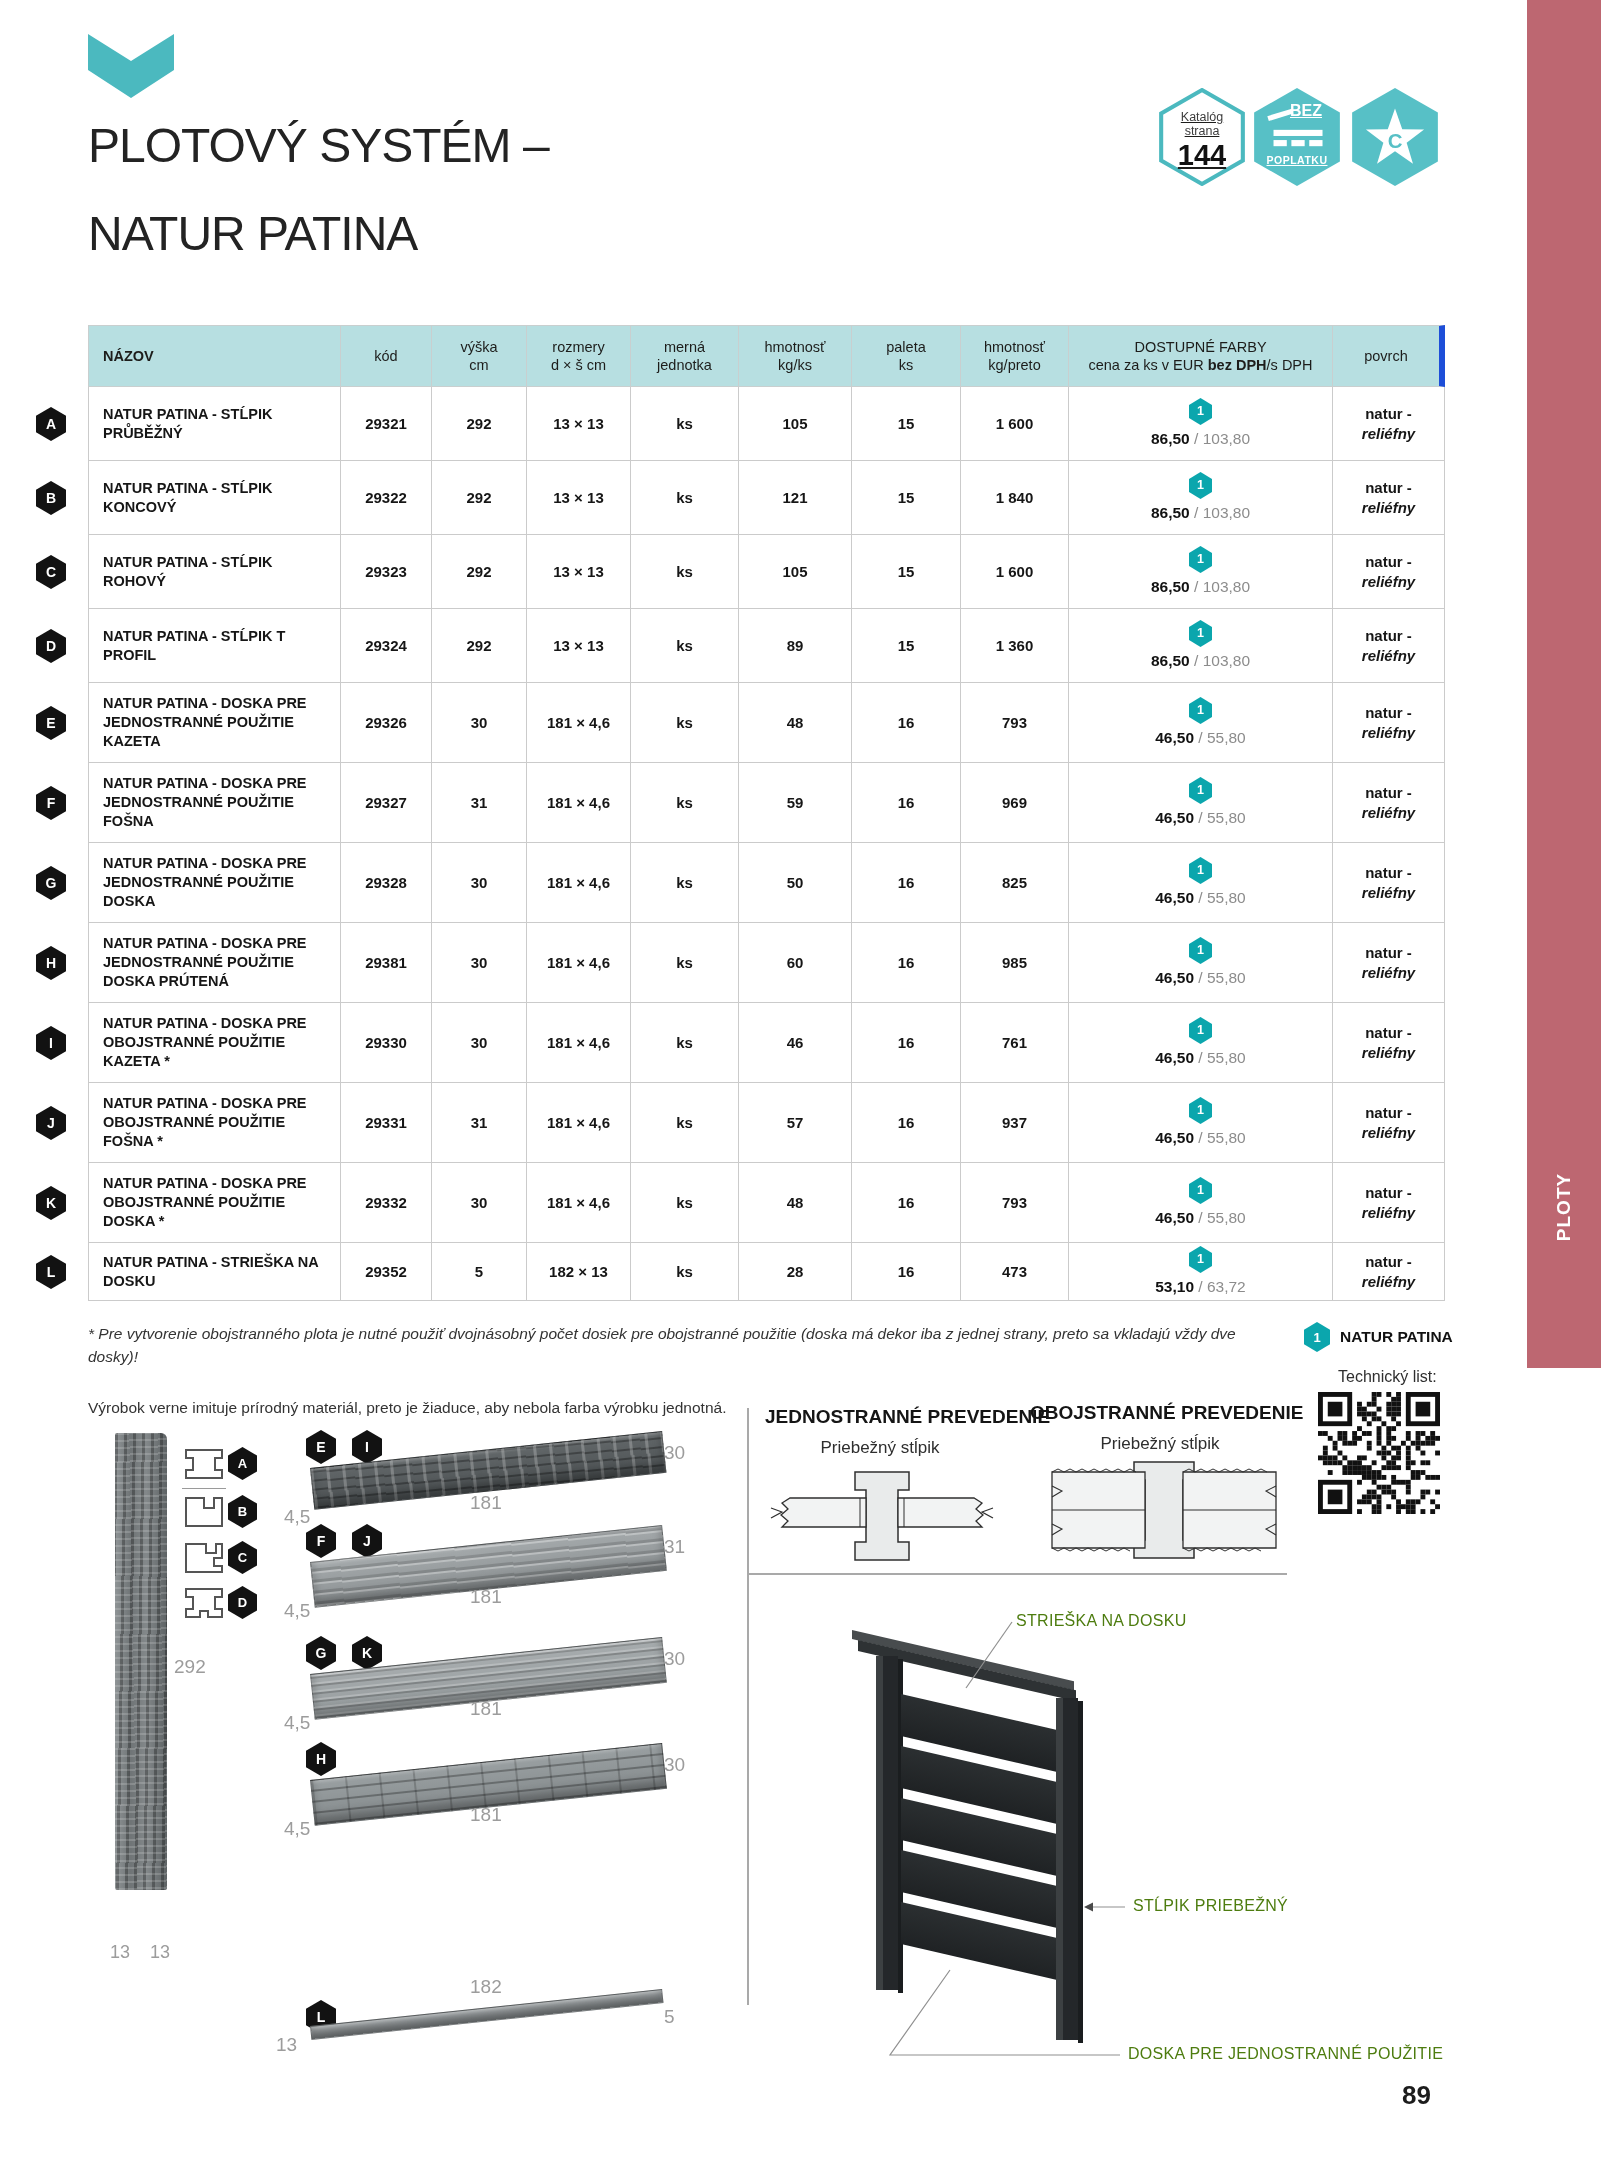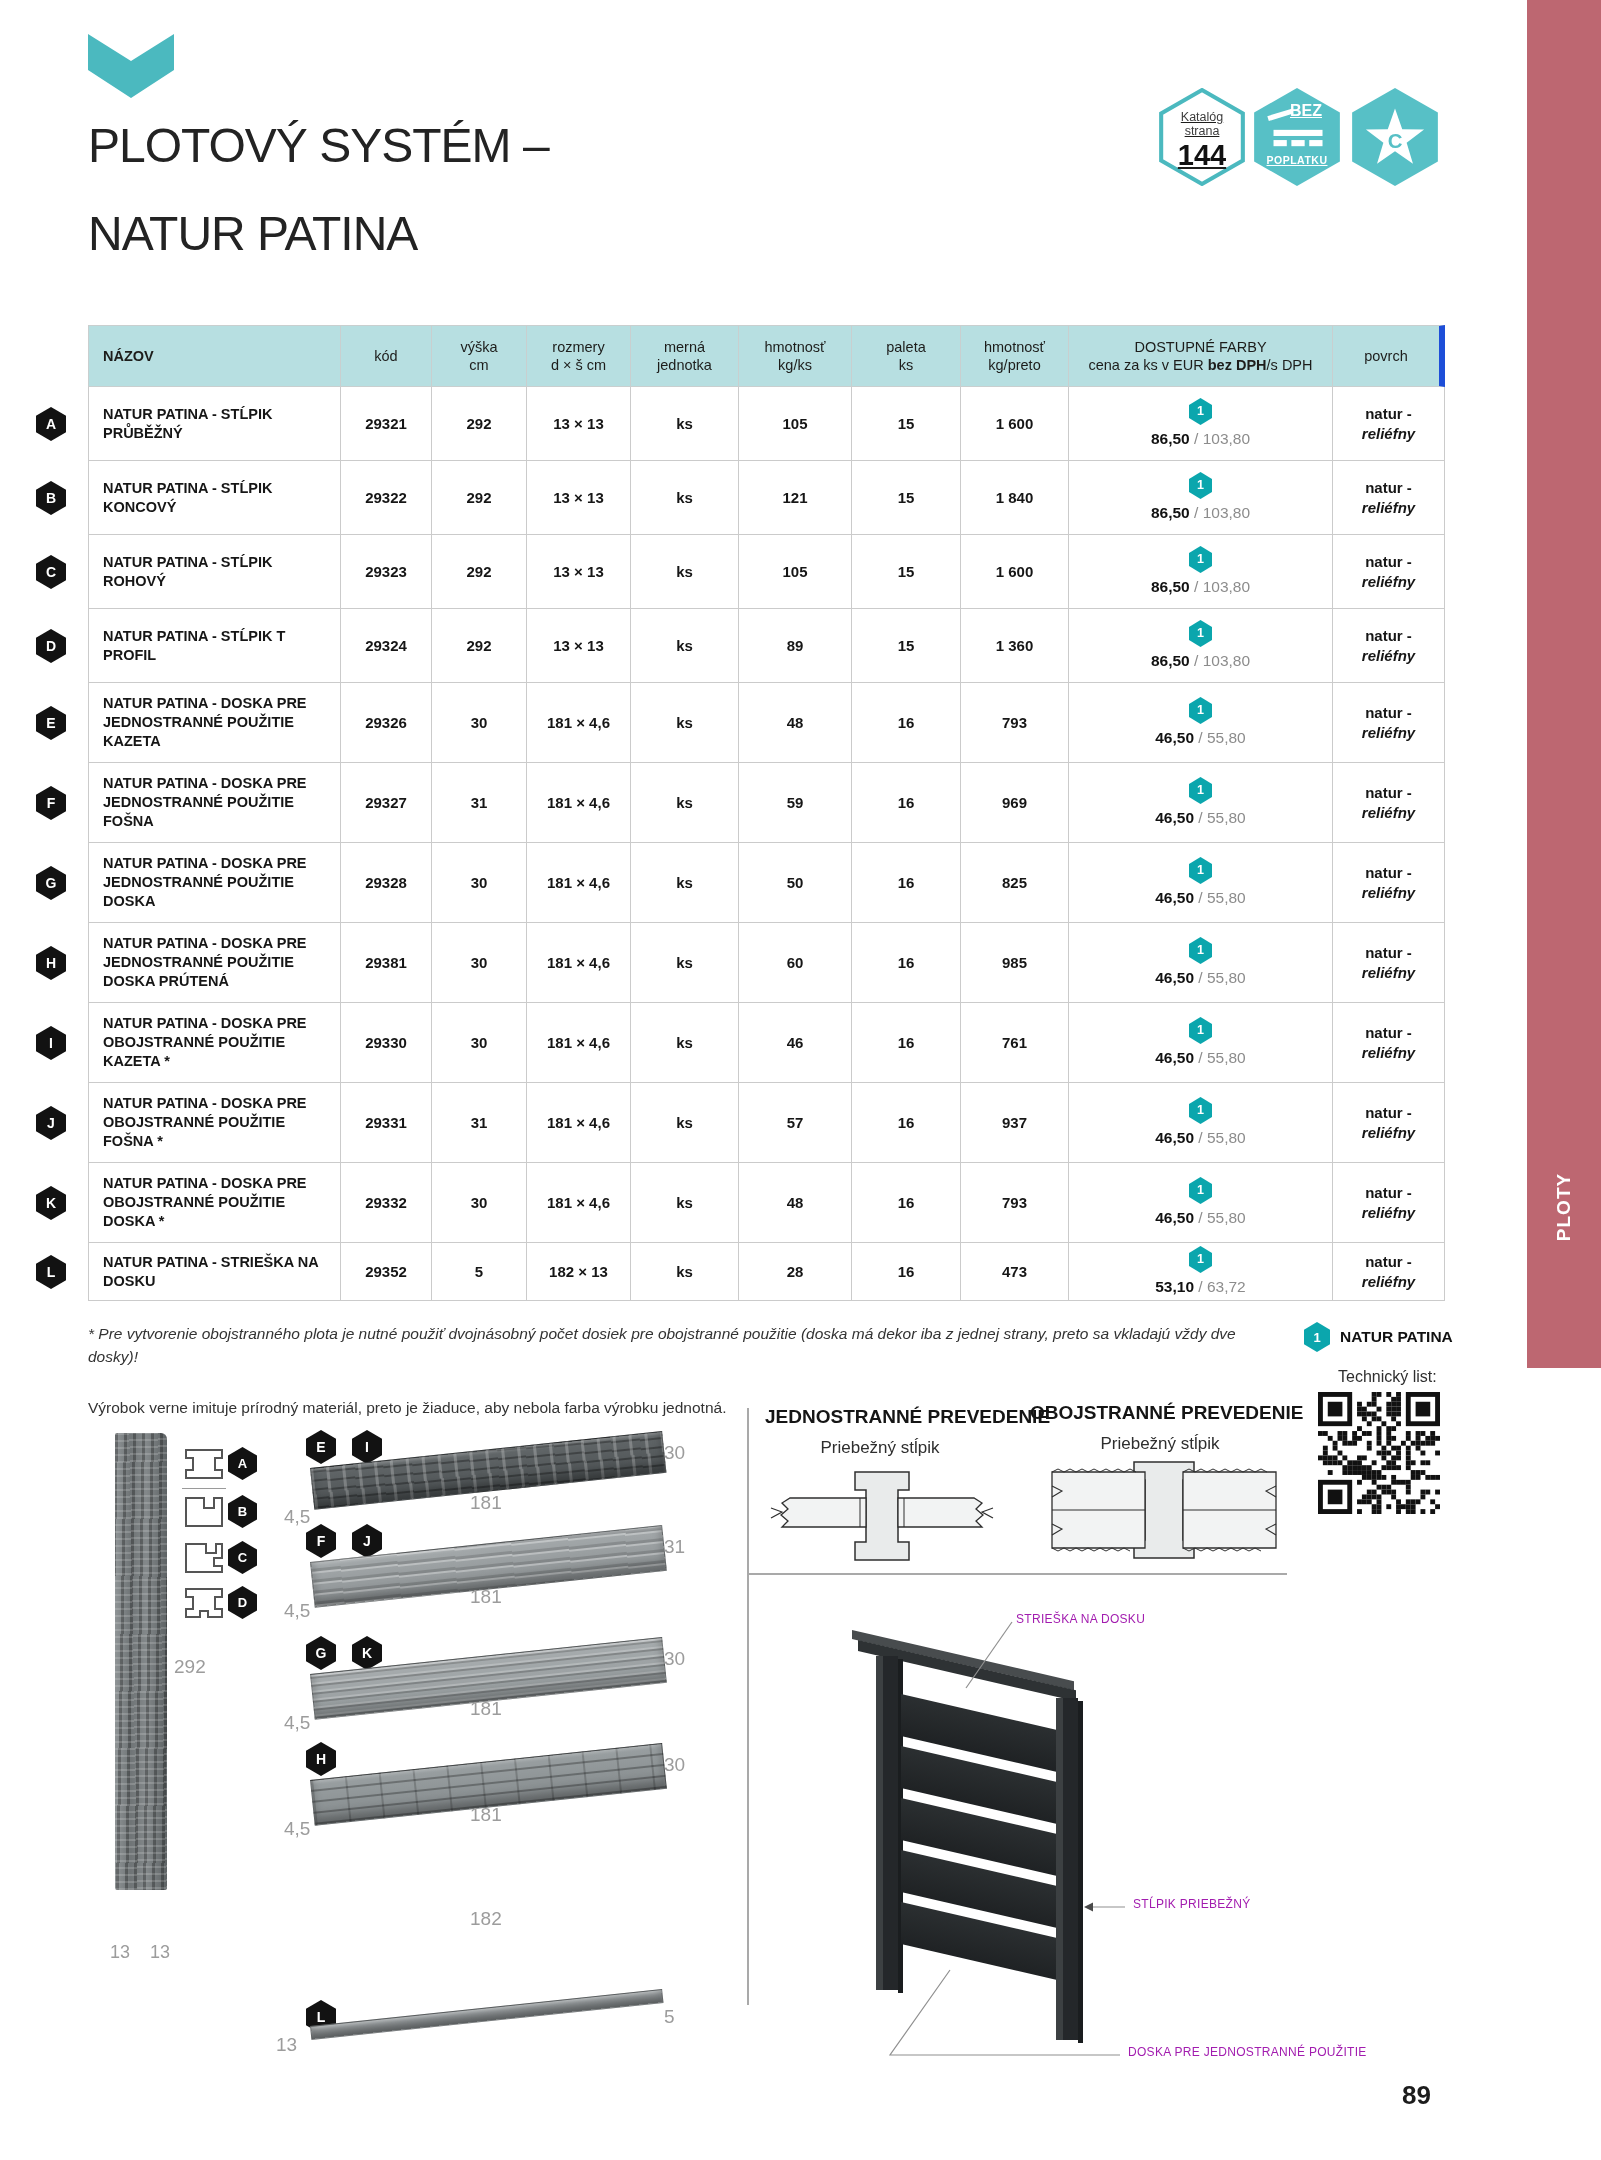--- a/index.html
+++ b/index.html
@@ -125,21 +125,21 @@
   .hdivider{left:747px;top:1573px;width:540px;height:1.5px;background:#a9a9a9;}
   .sec-title{font-size:19px;font-weight:800;color:#151515;text-align:center;white-space:nowrap;}
   .sec-sub{font-size:17px;color:#2e2e2e;text-align:center;white-space:nowrap;}
 
   .fence-post{background:linear-gradient(90deg,#3c4042 0 30%,#24272a 30%);}
   .fence-face{background:#1a1d1f;}
   .fence-board{left:901px;width:155px;height:42px;transform:skewY(13deg);transform-origin:0 0;
     background:linear-gradient(#2b2f31,#1f2224);}
   .fence-cap1{left:858px;top:1640px;width:218px;height:11px;transform:skewY(13deg);transform-origin:0 0;background:#2e3234;}
   .fence-cap2{left:852px;top:1630px;width:222px;height:9px;transform:skewY(13deg);transform-origin:0 0;background:#484c4e;}
-  .asm-label{font-size:12px;color:#a21caf;letter-spacing:.3px;white-space:nowrap;text-align:center;}
+  .asm-label{font-size:16px;color:#4d7c0f;letter-spacing:.3px;white-space:nowrap;text-align:center;}
 
   .page-number{left:1402px;top:2080px;font-size:26px;font-weight:bold;color:#1c1c1c;}
 </style>
 </head>
 <body>
 
 <div class="abs sidebar">
   <span class="sidebar-label">PLOTY</span>
 </div>
 
@@ -723,21 +723,21 @@
     <div class="abs dim" style="left: 470px; top: 1698px;">181</div>
     <div class="abs dim" style="left: 284px; top: 1712px;">4,5</div>
     <div class="board-hex hex" style="left: 306px; top: 1742px;">H</div>
     <div class="board tex-brick" style="top: 1780px; height: 44px;"></div>
     <div class="abs dim" style="left: 664px; top: 1754px;">30</div>
     <div class="abs dim" style="left: 470px; top: 1804px;">181</div>
     <div class="abs dim" style="left: 284px; top: 1818px;">4,5</div>
     <div class="board-hex hex" style="left: 306px; top: 2000px;">L</div>
     <div class="board tex-cap" style="top: 2026px; height: 12px;"></div>
     <div class="abs dim" style="left: 664px; top: 2006px;">5</div>
-    <div class="abs dim" style="left: 470px; top: 1908px;">182</div>
+    <div class="abs dim" style="left: 470px; top: 1976px;">182</div>
     <div class="abs dim" style="left: 276px; top: 2034px;">13</div>
   </div>
 
 <div class="abs vdivider"></div>
 <div class="abs hdivider"></div>
 
 <div class="abs sec-title" style="left:765px;top:1406px;width:230px;">JEDNOSTRANNÉ PREVEDENIE</div>
 <div class="abs sec-sub" style="left:765px;top:1438px;width:230px;">Priebežný stĺpik</div>
 <svg class="abs" style="left:768px;top:1464px;" width="228" height="104" viewBox="0 0 228 104">
   <path d="M87,8 H141 V26 H130 V78 H141 V96 H87 V78 H98 V26 H87 Z" fill="#e9ebeb" stroke="#2f2f2f" stroke-width="1.5"></path>

